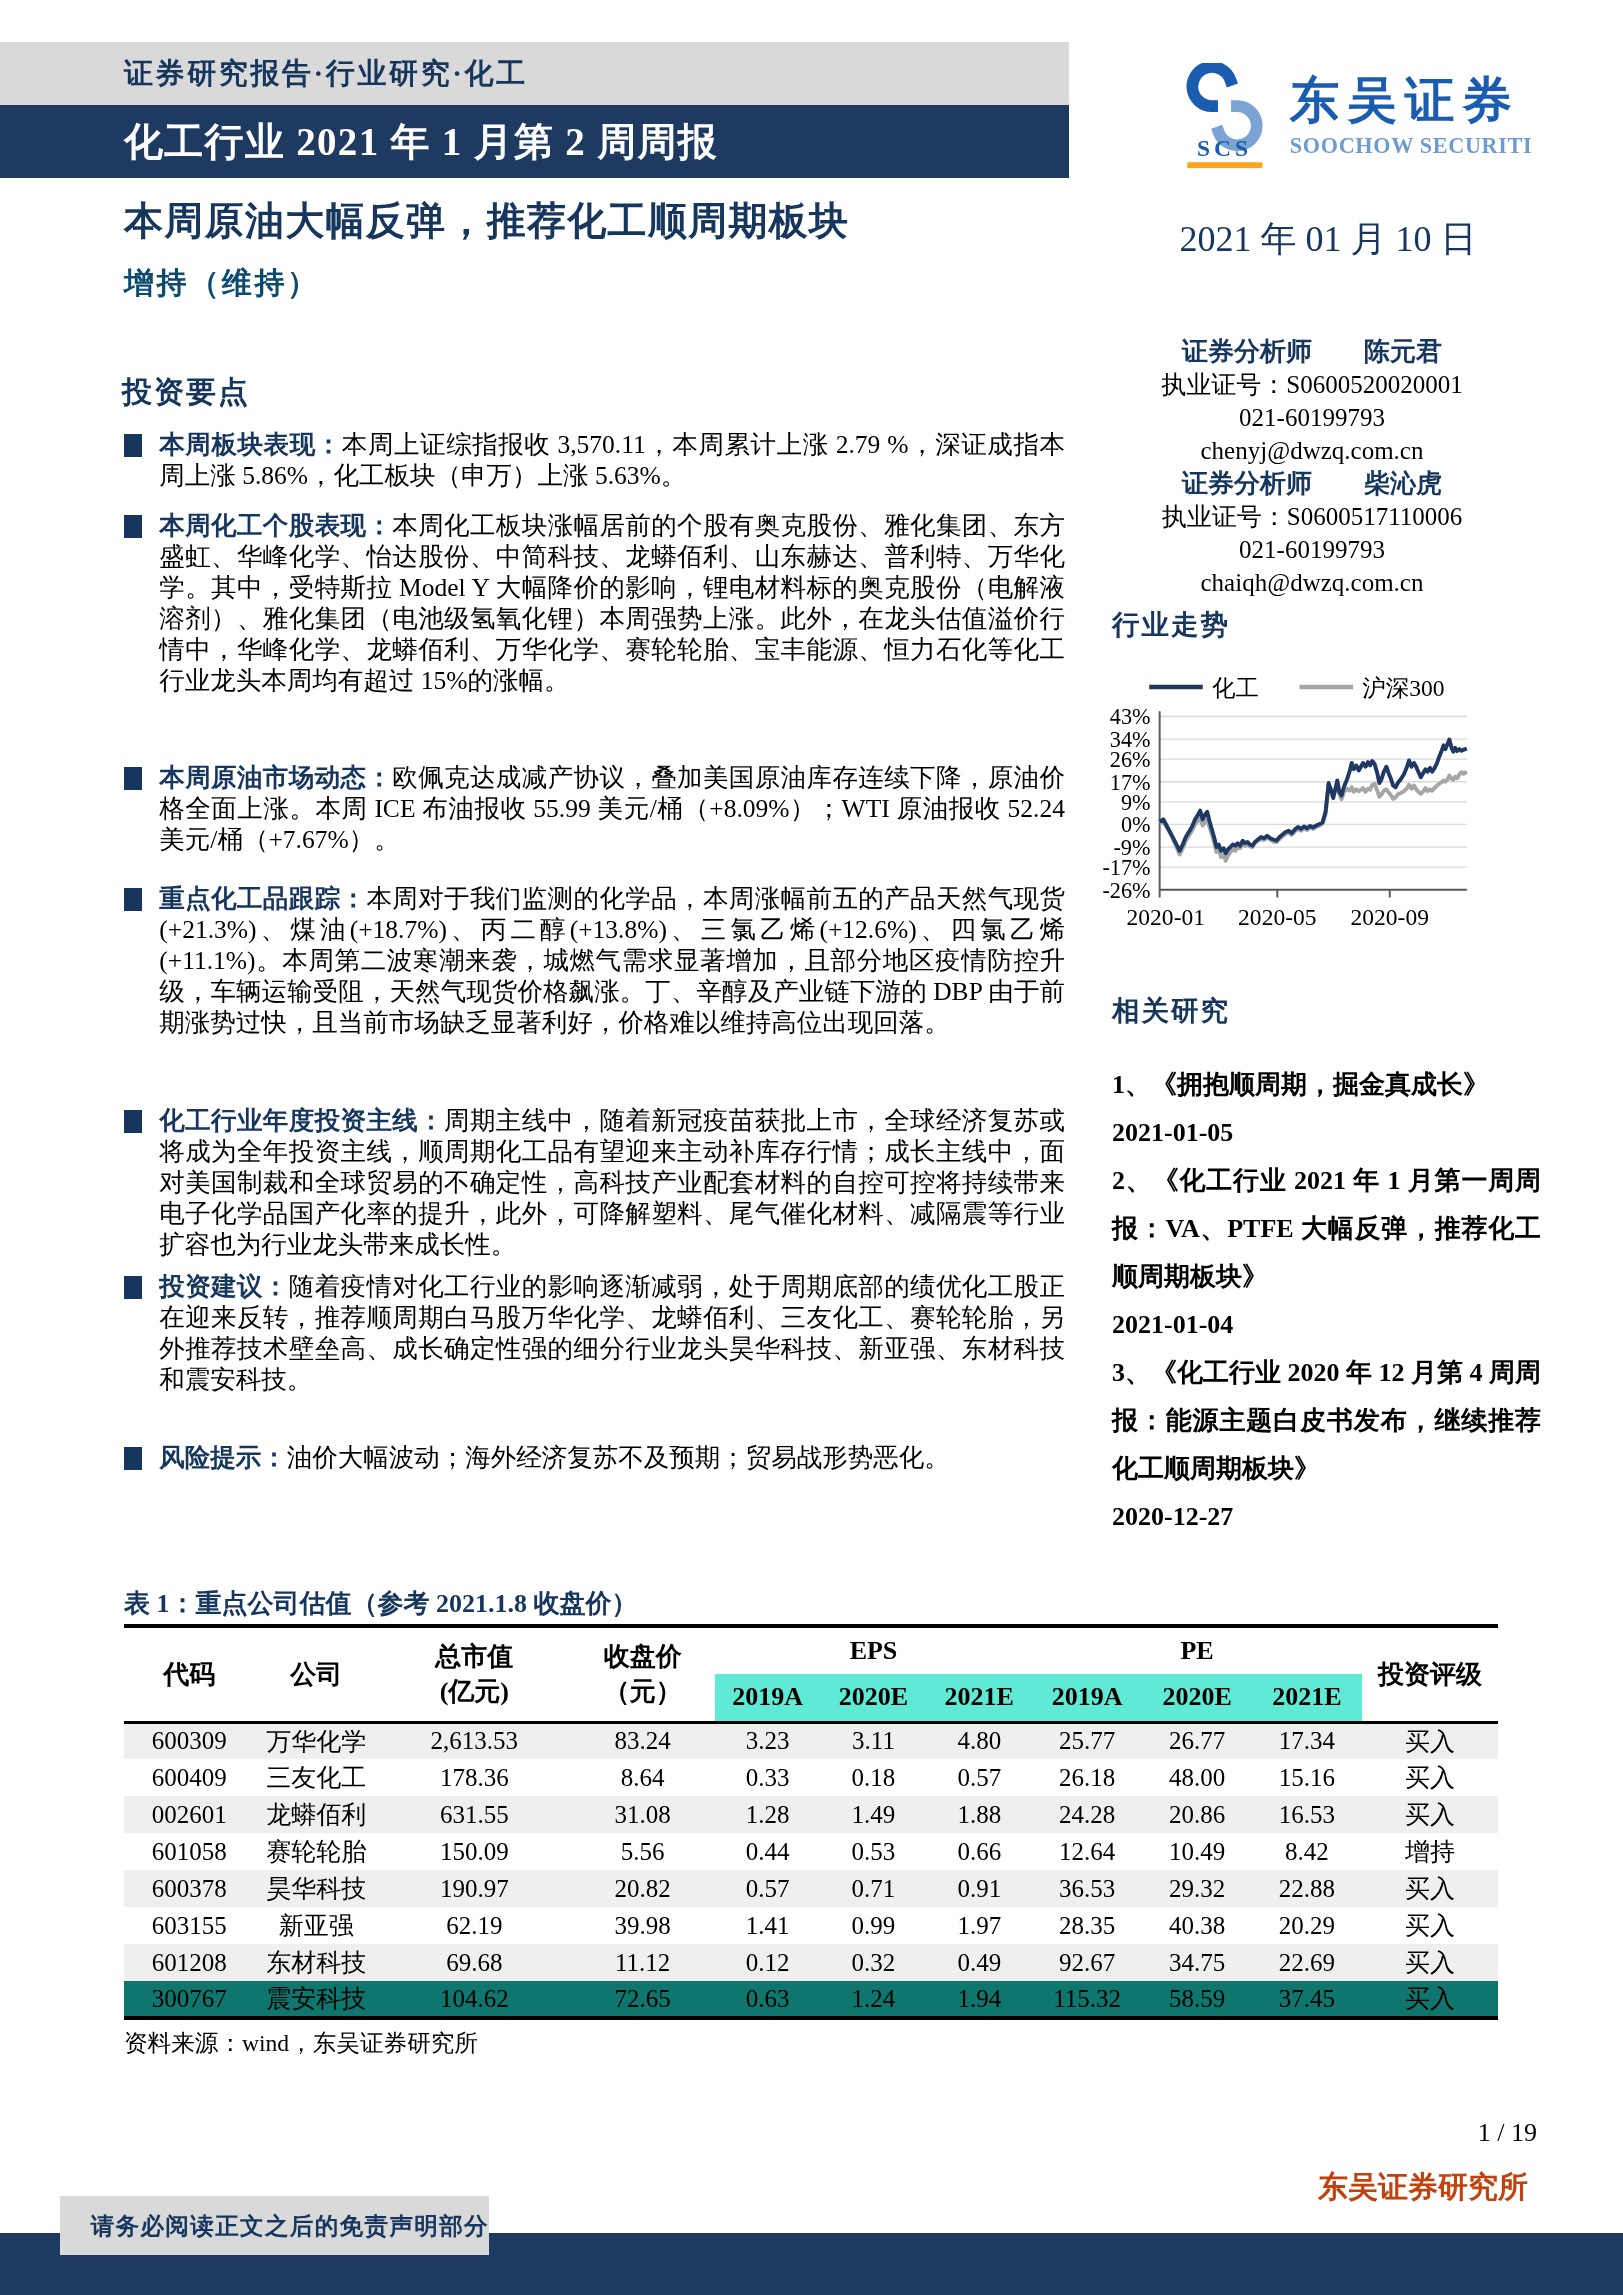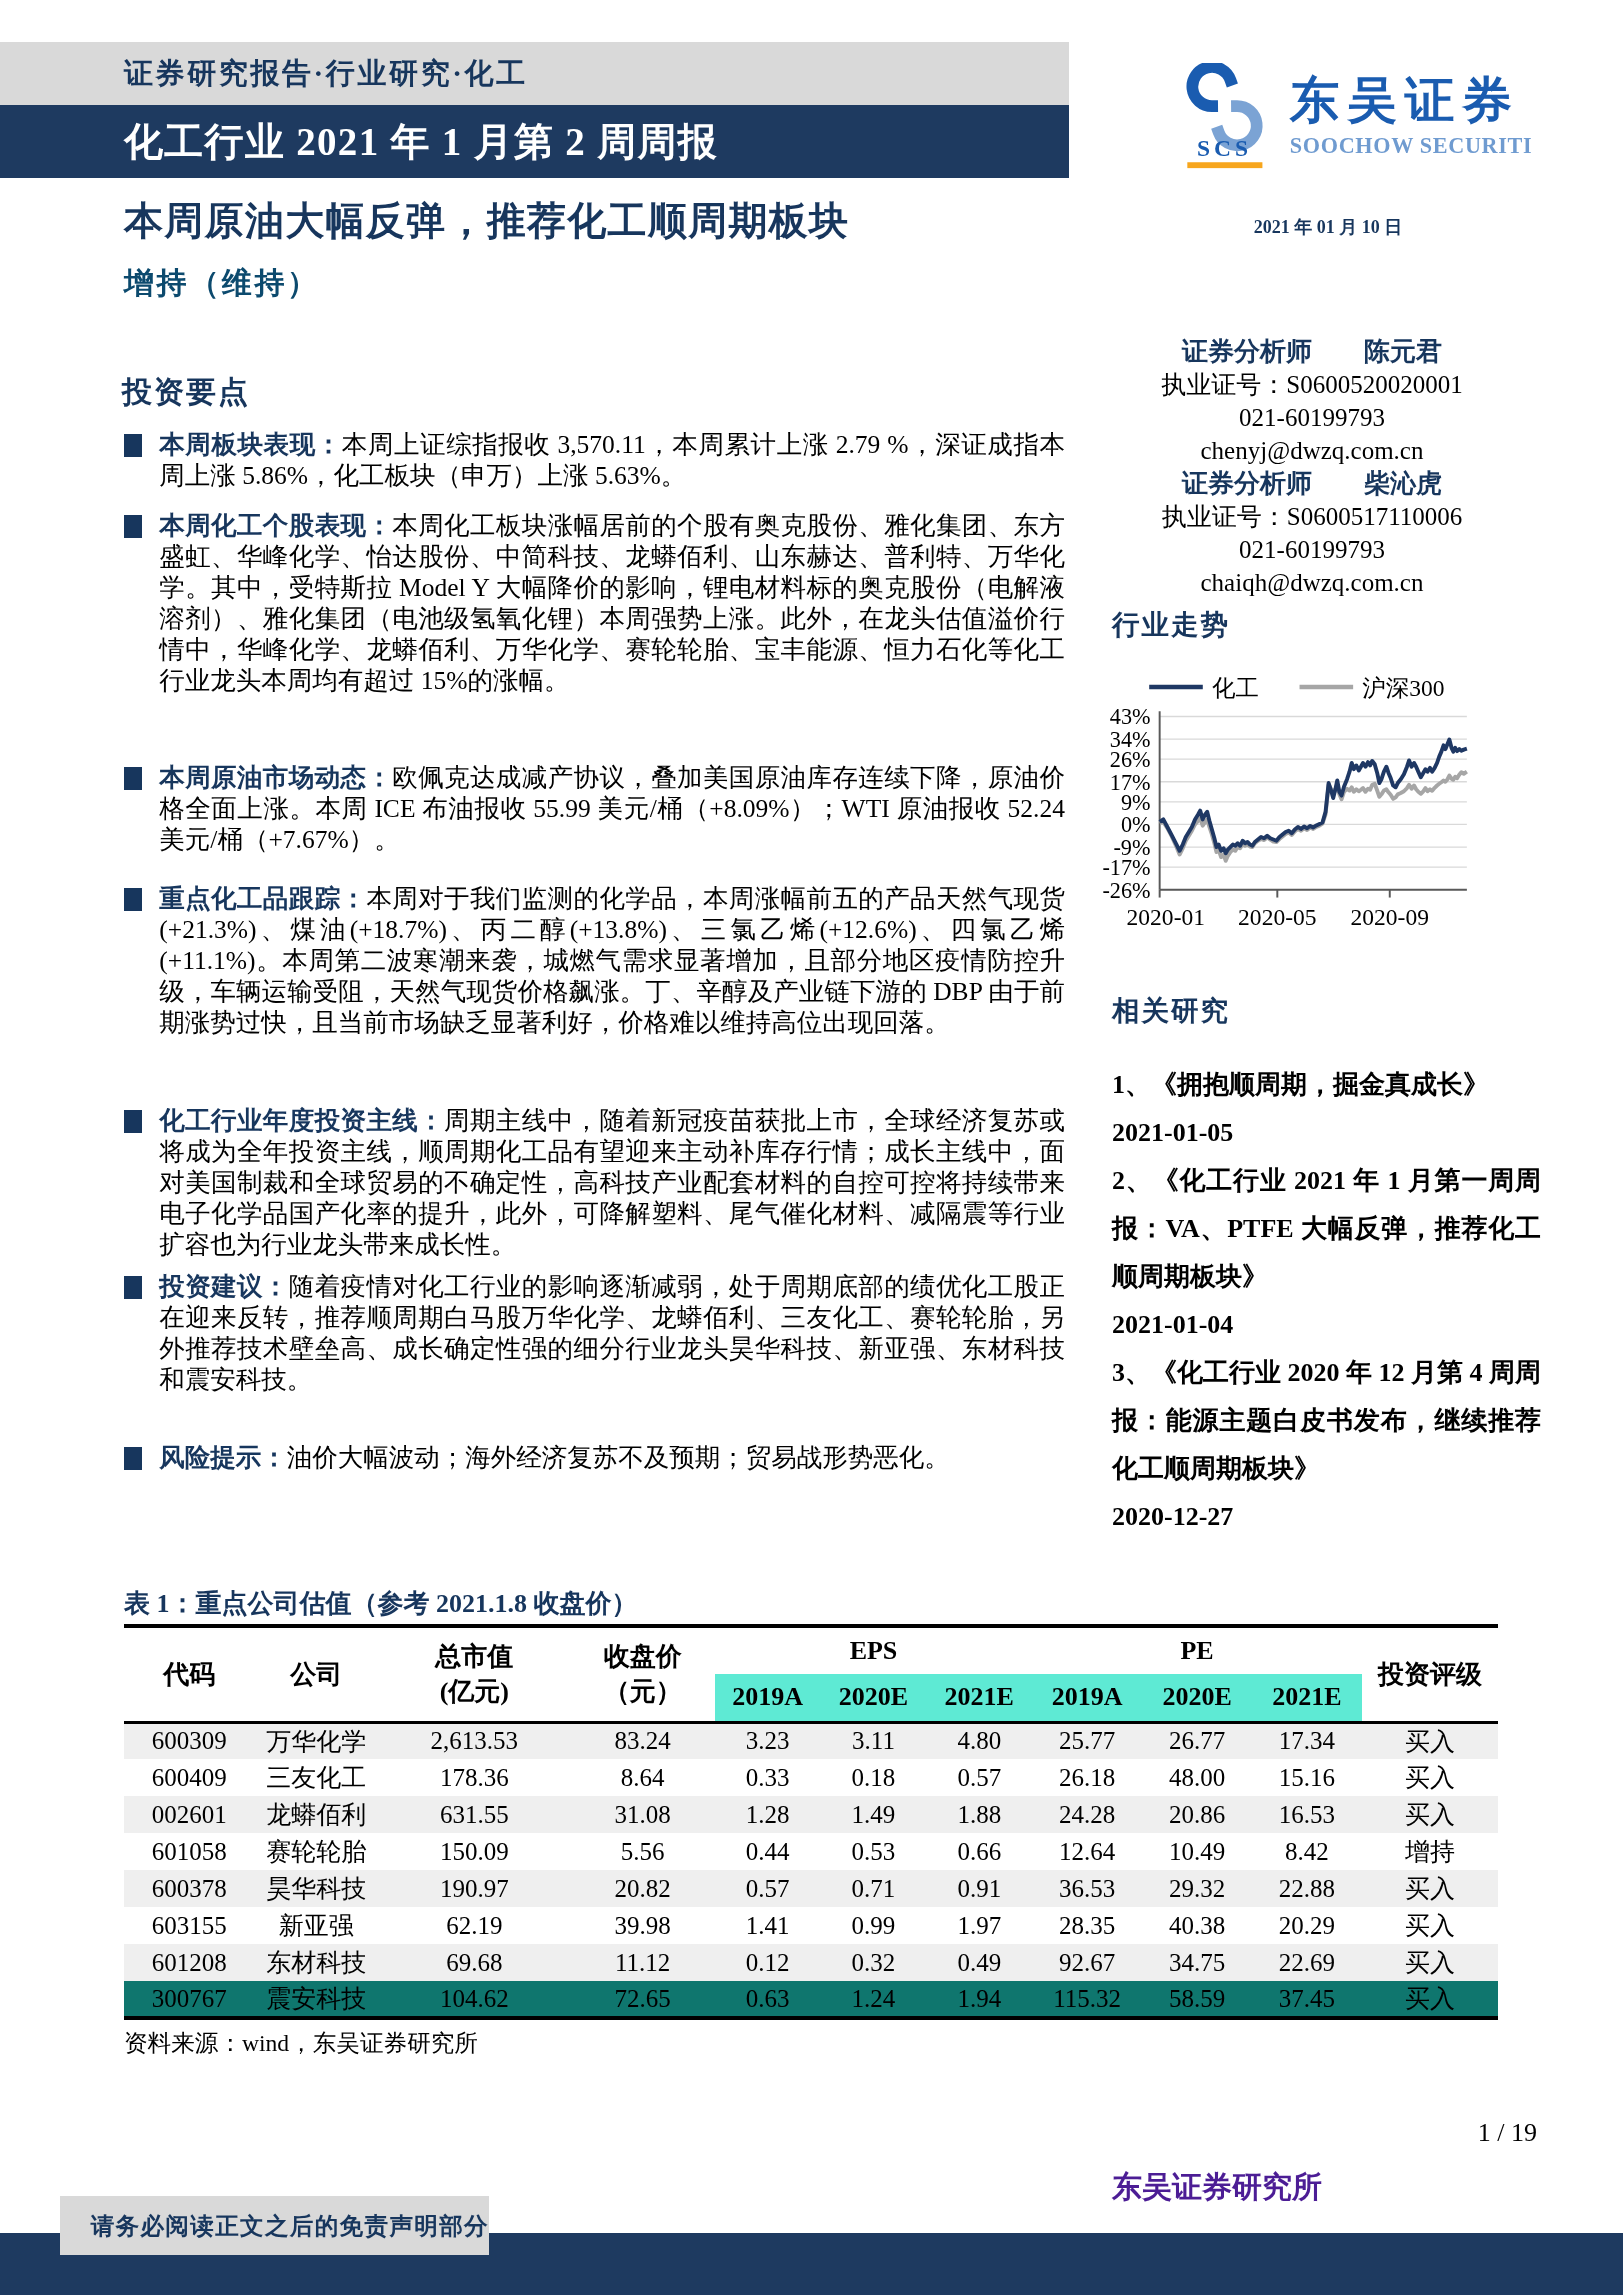--- a/index.html
+++ b/index.html
@@ -14,21 +14,21 @@
   
   .band-gray { left:0; top:42px; width:1069px; height:63px; background:#d9d9d9;
                display:flex; align-items:center; padding-left:124px;
                font-size:29px; font-weight:bold; color:#17365d; letter-spacing:2.6px;}
   .band-navy { left:0; top:105px; width:1069px; height:73px; background:#1e3a60;
                display:flex; align-items:center; padding-left:124px;
                font-size:39px; font-weight:bold; color:#ffffff; letter-spacing:1.3px;}
 
   .report-title { left:124px; top:194px; width:968px; font-size:39px; font-weight:bold; color:#17365d; letter-spacing:1.3px;}
   .report-rating { left:124px; top:263px; font-size:30px; font-weight:bold; color:#0c4a6e; letter-spacing:2.6px;}
-  .report-date { left:1145px; top:215px; width:366px; text-align:center; font-size:18px; font-weight:bold; color:#17365d;}
+  .report-date { left:1145px; top:215px; width:366px; text-align:center; font-size:36px; font-weight:normal; color:#17365d;}
 
   
   .analysts { left:1112px; top:292px; width:400px; text-align:center; font-size:25px; line-height:33px;margin-top:43px;}
   .analysts .a-role { color:#17365d; font-weight:bold; font-size:26px;}
   .analysts div { white-space:nowrap; }
 
   
   .hl-heading { left:122px; top:372px; font-size:30px; font-weight:bold; color:#17365d; letter-spacing:2px;}
   .bullet { position:absolute; left:124px; width:941px; display:flex; }
   .bullet .sq { flex:none; width:18.3px; height:23.6px; background:#17365d; margin-top:4.6px; margin-right:17px;}
@@ -49,21 +49,21 @@
   .val-table thead { border-bottom:3.3px solid #000; }
   .val-table th, .val-table td { text-align:center; vertical-align:middle; padding:0; }
   .val-table thead tr { height:48px; }
   .val-table tbody tr { height:37px; }
   .sub-gray { background:#5eead4; }
 
   .tbl-source { left:124px; top:2027px; font-size:23.6px; }
 
   
   .page-num { left:1243px; top:2118px; width:294px; text-align:right; font-size:26px; }
-  .institute { left:1112px; top:2167px; width:416px; font-size:30px; font-weight:bold; color:#4c1d95;}
+  .institute { left:1112px; top:2167px; width:416px; text-align:right; font-size:30px; font-weight:bold; color:#c2410c;}
   .footer-bar { left:0; top:2233px; width:1623px; height:63px; background:#1e3a60; }
   .disclaimer-box { left:60px; top:2196px; width:429px; height:59px; background:#d9d9d9;
                     display:flex; align-items:center; justify-content:flex-end;
                     font-size:23.6px; font-weight:bold; color:#17365d; z-index:2; letter-spacing:1.3px;}
 
   svg text { font-family:"Liberation Serif","DejaVu Serif",serif; }
   .logo-svg { left:1175px; top:63px; }
   .chart-svg { left:1103px; top:674px; }
 </style>
 </head>

